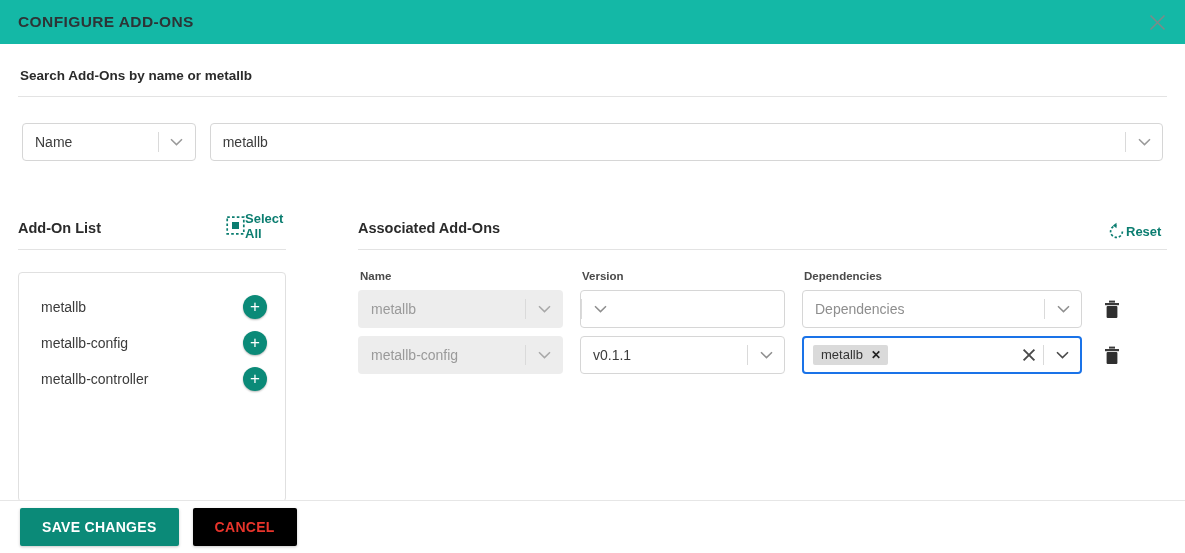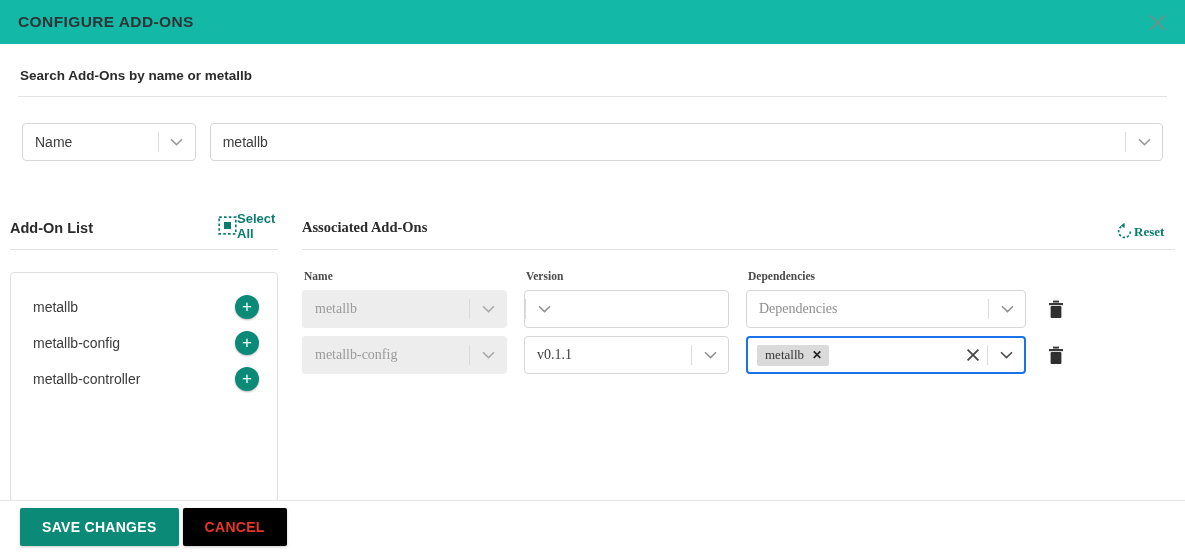--- a/index.html
+++ b/index.html
@@ -107,25 +107,26 @@
     flex: 0 0 auto;
     cursor: pointer;
   }
 
   #search-type-control { width: 174px; }
   #search-text-control { width: 955px; }
 
   
   .body-cols {
     display: flex;
-    padding: 0 10px;
+    padding: 0 18px;
     margin-top: 34px;
+    gap: 40px;
   }
   .left-col { width: 268px; flex: 0 0 268px; }
-  .right-col { flex: 1; margin-left: 24px; font-family: Liberation Serif, serif; }
+  .right-col { flex: 1; margin-left: 32px; }
 
   .col-head {
     display: flex;
     align-items: flex-end;
     justify-content: space-between;
     height: 46px;
   }
   .col-title {
     font-size: 14.5px;
     font-weight: bold;
@@ -248,21 +249,21 @@
   .footer {
     position: absolute;
     left: 0; right: 0;
     bottom: 0;
     height: 53px;
     background: #ffffff;
     border-top: 1px solid #e6e6e6;
     display: flex;
     align-items: center;
     padding-left: 20px;
-    gap: 4px;
+    gap: 14px;
   }
   .btn {
     height: 38px;
     min-width: 96px;
     border: none;
     border-radius: 2px;
     font-size: 14px;
     font-weight: bold;
     letter-spacing: 0.3px;
     cursor: pointer;

